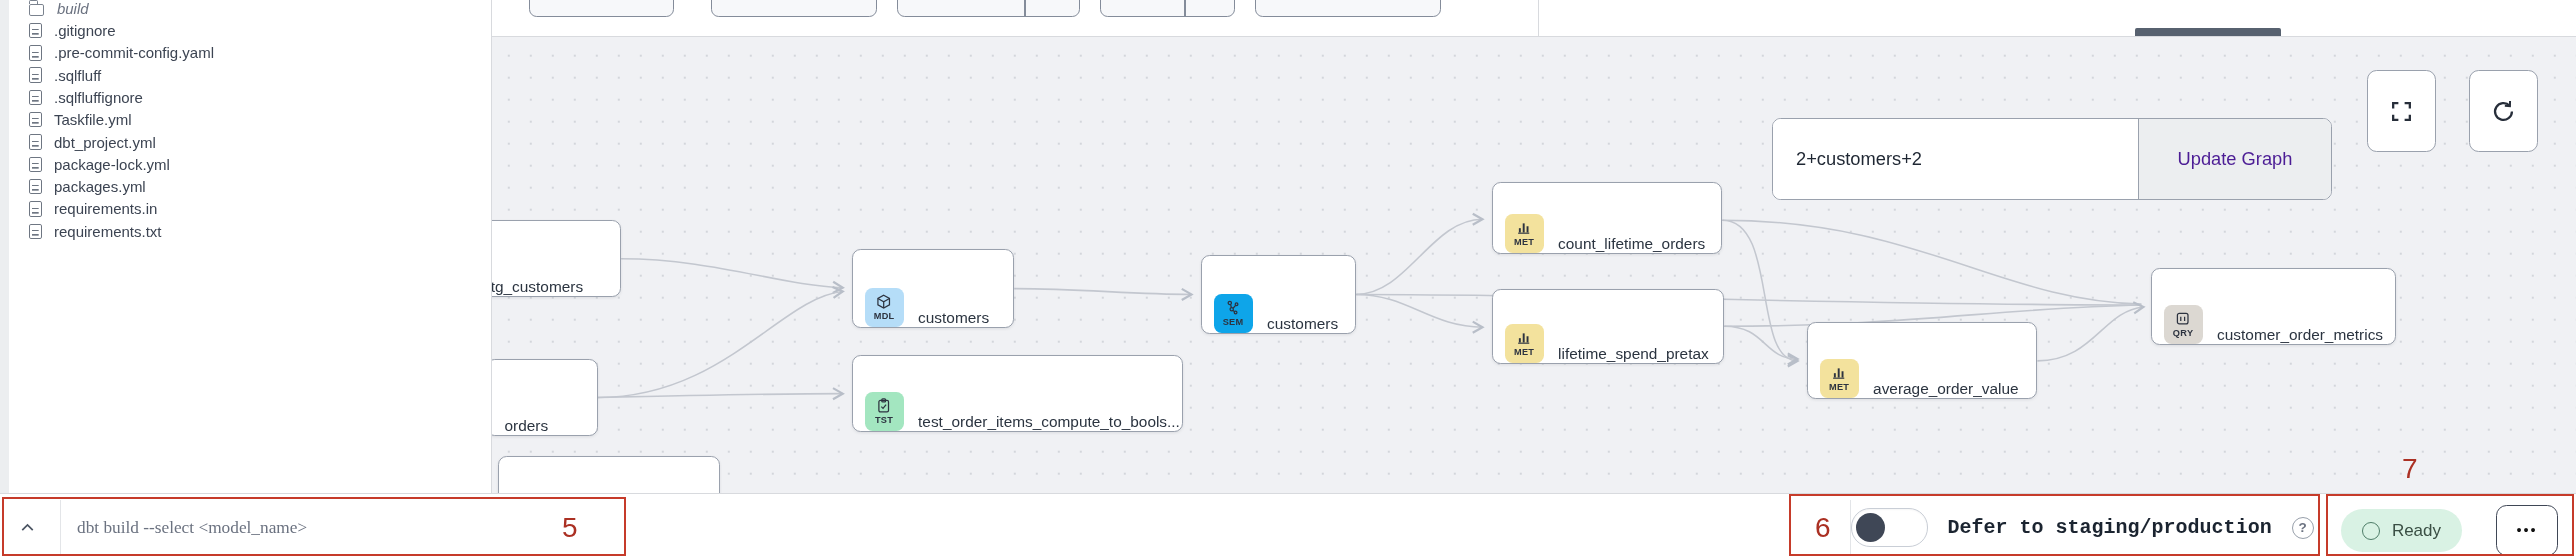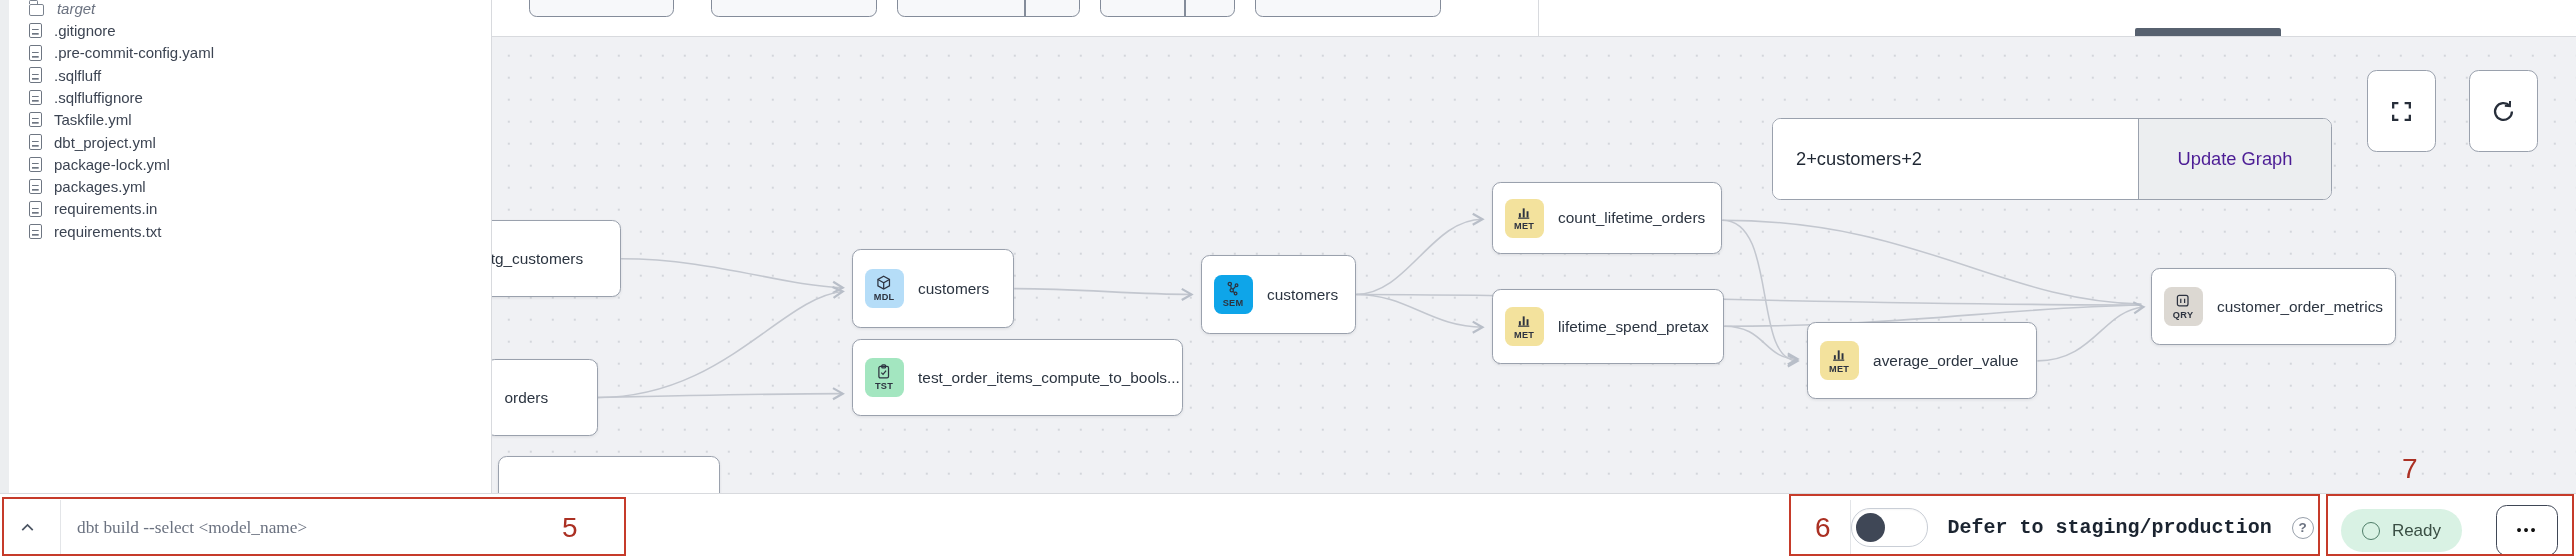--- a/index.html
+++ b/index.html
@@ -55,21 +55,21 @@
   .canvas {
     position:absolute; left:492px; top:37px; width:2084px; height:457px;
     background-color:#f0f1f4;
     background-image: radial-gradient(#d3d6db 1.3px, transparent 1.4px);
     background-size: 22px 22px; background-position: 5.8px 7.7px;
     overflow:hidden; z-index:1;
   }
   .edges { position:absolute; left:0; top:0; z-index:0; }
   .node {
     position:absolute; background:#ffffff; border:1.4px solid #9aa1ad;
-    border-radius:8.7px; display:flex; align-items:center; padding-left:11.6px;
+    border-radius:8.7px; display:flex; align-items:flex-end; padding-left:11.6px;
     box-shadow:0 1px 2.9px rgba(40,48,60,.10); z-index:1; cursor:pointer;
   }
   .node-label { font-size:15.4px; color:#2b3440; white-space:nowrap; }
   .badge {
     width:39px; height:39px; border-radius:7.7px; flex:none;
     display:flex; flex-direction:column; align-items:center; justify-content:center;
     margin-right:14.5px; color:#2d3340;
   }
   .badge svg { display:block; }
   .badge-label { font-size:9.2px; font-weight:bold; letter-spacing:0.3px; margin-top:1px; }
@@ -152,21 +152,21 @@
   }
 </style>
 </head>
 <body>
 
 <div class="sidebar">
   <div class="edge-strip"></div>
   <div class="file-list">
     <div class="file-row folder">
       <span class="icon-folder"></span>
-      <span class="name">target</span>
+      <span class="name">build</span>
     </div>
     <div class="file-row">
       <span class="icon-file"></span>
       <span class="name">.gitignore</span>
     </div>
     <div class="file-row">
       <span class="icon-file"></span>
       <span class="name">.pre-commit-config.yaml</span>
     </div>
     <div class="file-row">
@@ -253,21 +253,21 @@
     <span class="badge badge-MDL">
       <svg width="15.4" height="15.4" viewBox="0 0 16 16" fill="none" stroke="#2d3340" stroke-width="1.3">
         <path d="M8 1.3 L14 4.6 V11.2 L8 14.6 L2 11.2 V4.6 Z"></path>
           <path d="M2 4.6 L8 8 L14 4.6 M8 8 V14.6"></path>
       </svg>
       <span class="badge-label">MDL</span>
     </span>
     <span class="node-label">customers</span>
   </div>
 
-  <div class="node" style="left:360px; top:302px; width:331px; height:77px;">
+  <div class="node" style="left:360px; top:318px; width:331px; height:77px;">
     <span class="badge badge-TST">
       <svg width="15.4" height="15.4" viewBox="0 0 16 16" fill="none" stroke="#2d3340" stroke-width="1.3">
         <rect x="3" y="2.5" width="10" height="12" rx="1.5"></rect>
           <rect x="6" y="1" width="4" height="3" rx="1"></rect>
         <path d="M5.5 9 L7.3 10.8 L10.5 6.8"></path>
       </svg>
       <span class="badge-label">TST</span>
     </span>
     <span class="node-label">test_order_items_compute_to_bools...</span>
   </div>

